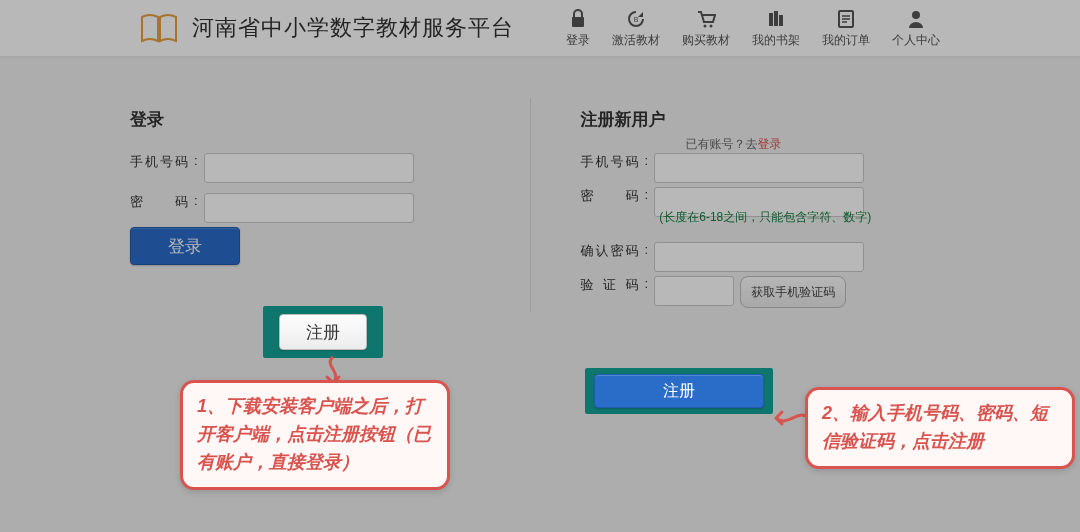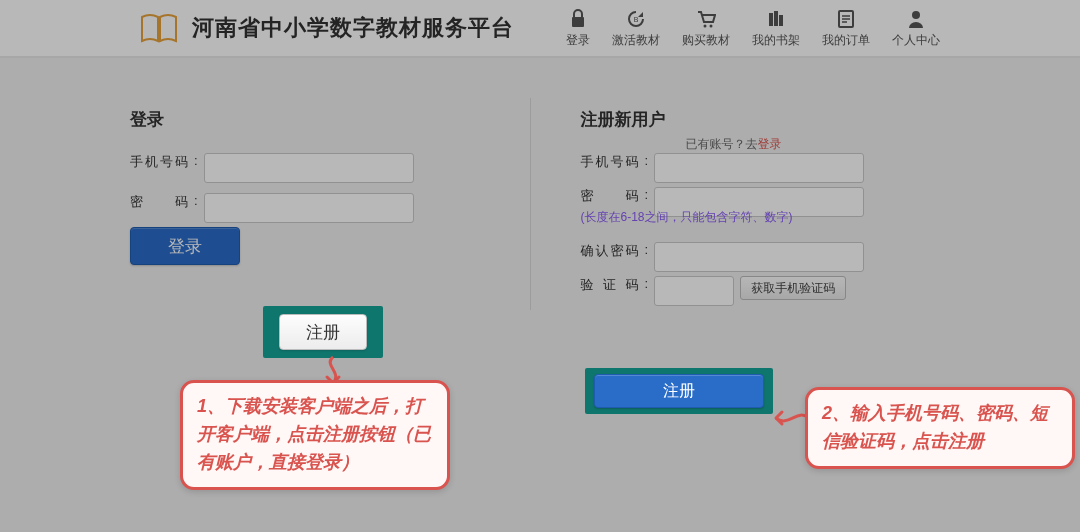--- a/index.html
+++ b/index.html
@@ -3,21 +3,21 @@
   <meta charset="utf-8">
   <style>
     * { margin: 0; padding: 0; box-sizing: border-box; font-family: "Microsoft YaHei", Arial, sans-serif; }
     body { background: #f0f0f0; width: 1080px; height: 532px; position: relative; overflow: hidden; }
     
     
     .dim { position: absolute; inset: 0; background: rgba(0,0,0,0.28); z-index: 5; pointer-events: none; }
     
     
     .header { background: #fff; height: 56px; display: flex; align-items: center; padding: 0 140px 0 140px; position: relative; z-index: 1; }
-    .logo-wrap { display: flex; align-items: center; gap: 14px; font-weight: bold; }
+    .logo-wrap { display: flex; align-items: center; gap: 14px; }
     .logo-icon svg { display: block; }
     .site-title { font-size: 22px; color: #333; letter-spacing: 1px; }
     .nav { margin-left: auto; display: flex; gap: 22px; }
     .nav-item { display: flex; flex-direction: column; align-items: center; gap: 2px; color: #555; font-size: 12px; cursor: pointer; }
     .nav-item .ico { height: 22px; display: flex; align-items: center; justify-content: center; }
     
     .divider { height: 2px; background: #e8e8e8; position: relative; z-index: 1; }
     
     
     .main { display: flex; padding: 40px 100px 0 100px; gap: 0; position: relative; z-index: 1; }
@@ -31,35 +31,35 @@
     .hint-login a { color: #d9534f; text-decoration: none; }
     
     .row { display: flex; align-items: flex-start; margin-bottom: 4px; gap: 6px; }
     .lbl { width: 58px; font-size: 13px; color: #333; text-align: justify; text-align-last: justify; }
     .lbl-after { font-size: 13px; color: #333; }
     input.fld {
       height: 30px; width: 210px; border: 1px solid #c9c9c9; border-radius: 3px;
       padding: 0 8px; font-size: 13px; background: #fff;
     }
     input.fld.sm { width: 80px; }
-    .pw-hint { font-size: 12px; color: #8b5cf6; margin: -12px 0 16px 0; }
+    .pw-hint { font-size: 12px; color: #15803d; margin: -12px 0 16px 0; text-align: center; }
     
     .remember-row { display: flex; align-items: center; justify-content: space-between; width: 270px; margin-bottom: 16px; }
     .remember { display: flex; align-items: center; gap: 5px; font-size: 13px; color: #333; }
     .remember input { width: 14px; height: 14px; }
     .forgot { font-size: 13px; color: #0a6ebd; text-decoration: none; }
     
     .btn-row { display: flex; gap: 60px; align-items: center; }
     .btn {
       width: 110px; height: 38px; border-radius: 4px; font-size: 17px; font-weight: 500;
       cursor: pointer; border: none; display: flex; align-items: center; justify-content: center;
     }
     .btn.primary { background: #2a6dc9; color: #fff; border: 1px solid #1f5caf; box-shadow: inset 0 1px 0 rgba(255,255,255,0.2), 0 1px 2px rgba(0,0,0,0.2); }
     .btn.secondary { background: linear-gradient(#fdfdfd,#ececec); color: #333; border: 1px solid #bbb; box-shadow: 0 1px 2px rgba(0,0,0,0.15); }
-    .btn.mini { width: auto; height: 24px; padding: 10px 10px; font-size: 12px; background: linear-gradient(#fdfdfd,#e9e9e9); border: 1px solid #bbb; border-radius: 3px; color: #444; }
+    .btn.mini { width: auto; height: 32px; padding: 10px 10px; font-size: 12px; background: linear-gradient(#fdfdfd,#e9e9e9); border: 1px solid #bbb; border-radius: 8px; color: #444; }
     .btn.wide { width: 170px; height: 34px; font-size: 16px; }
     
     
     .bright {
       position: absolute; background: #0f766e; z-index: 10; border-radius: 2px;
       display: flex; align-items: center; justify-content: center;
     }
     .bright.reg-hl { left: 263px; top: 306px; width: 120px; height: 52px; }
     .bright.submit-hl { left: 585px; top: 368px; width: 188px; height: 46px; }
     

